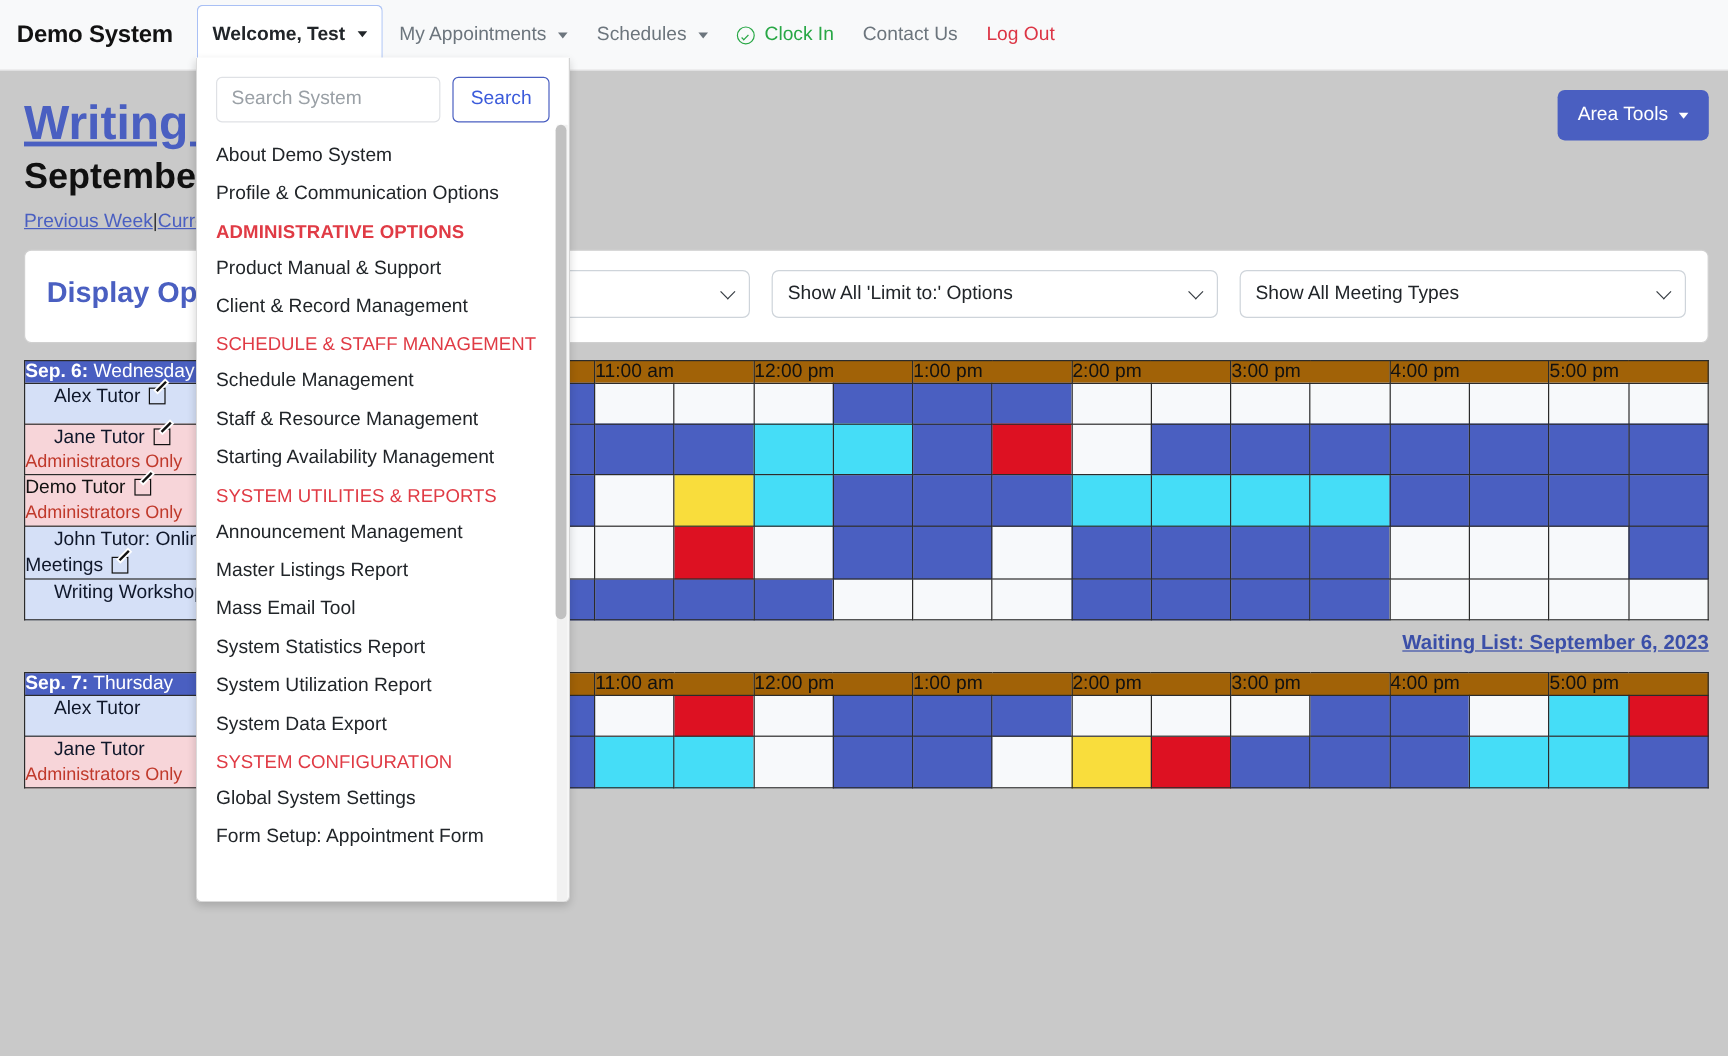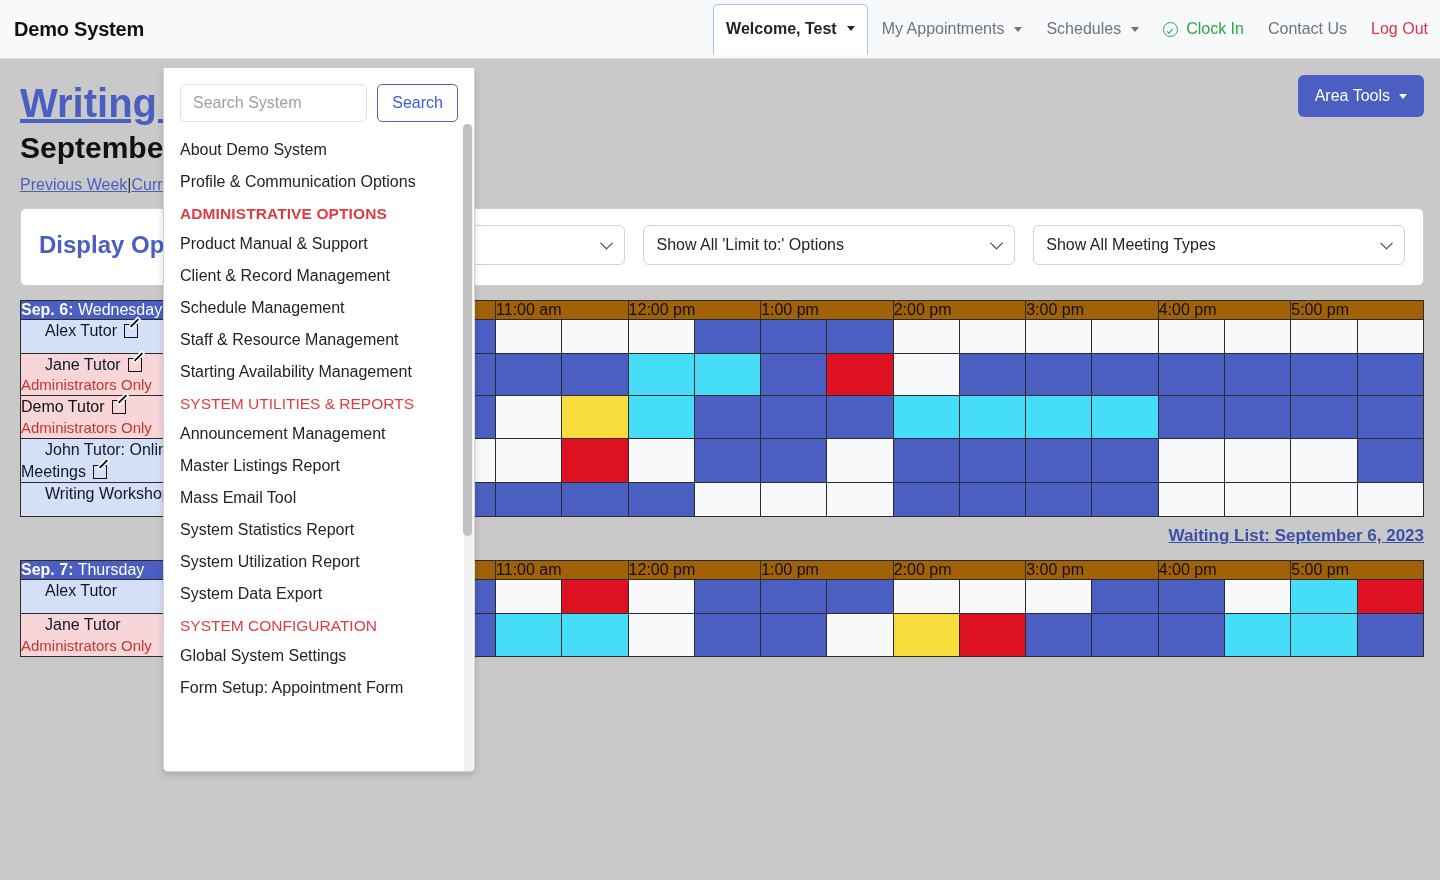--- a/index.html
+++ b/index.html
@@ -12,21 +12,21 @@
     position:relative;
     -webkit-font-smoothing:antialiased;
   }
 
   
   .navbar {
     height:59px; background:#f8f9fa;
     border-bottom:1px solid #dcdcdc;
     display:flex; align-items:center;
     padding:0 0 0 14px;
-    position:relative; z-index:5;justify-content:space-between;
+    position:relative; z-index:5;
   }
   .brand {
     font-size:20px; font-weight:bold; color:#121212;
     margin-right:18px; letter-spacing:-0.2px;
   }
   .navitem {
     font-size:16px; color:#6c757d;
     padding:9px 12px; cursor:pointer;
     display:flex; align-items:center; gap:7px;
     white-space:nowrap;
@@ -159,21 +159,21 @@
   .c-yellow { background:#f9dd3c; }
 
   .waiting {
     text-align:right; margin:9px 0 0 0;
     font-size:17px; font-weight:bold;
   }
   .waiting a { color:#3b4fa8; text-decoration:underline; cursor:pointer; }
 
   
   .dropdown {
-    position:absolute; left:163px; top:68px;
+    position:absolute; left:163px; top:48px;
     width:312px; height:704px;
     background:#fff; border:1px solid #d3d3d3;
     border-top:none;
     border-radius:0 0 5px 5px;
     box-shadow:0 3px 7px rgba(0,0,0,.16);
     z-index:50; overflow:hidden;
     padding:16px 0 0 0;
   }
   .dd-search { display:flex; gap:10px; padding:0 16px 12px 16px; }
   .dd-search input {
@@ -506,20 +506,21 @@
   <div class="dd-search">
     <input type="text" placeholder="Search System" style="">
     <button>Search</button>
   </div>
   <div id="dd-entries">
       <div class="dd-item">About Demo System</div>
       <div class="dd-item">Profile &amp; Communication Options</div>
       <div class="dd-head bold">ADMINISTRATIVE OPTIONS</div>
       <div class="dd-item">Product Manual &amp; Support</div>
       <div class="dd-item">Client &amp; Record Management</div>
+      <div class="dd-head">SCHEDULE &amp; STAFF MANAGEMENT</div>
       <div class="dd-item">Schedule Management</div>
       <div class="dd-item">Staff &amp; Resource Management</div>
       <div class="dd-item">Starting Availability Management</div>
       <div class="dd-head">SYSTEM UTILITIES &amp; REPORTS</div>
       <div class="dd-item">Announcement Management</div>
       <div class="dd-item">Master Listings Report</div>
       <div class="dd-item">Mass Email Tool</div>
       <div class="dd-item">System Statistics Report</div>
       <div class="dd-item">System Utilization Report</div>
       <div class="dd-item">System Data Export</div>

